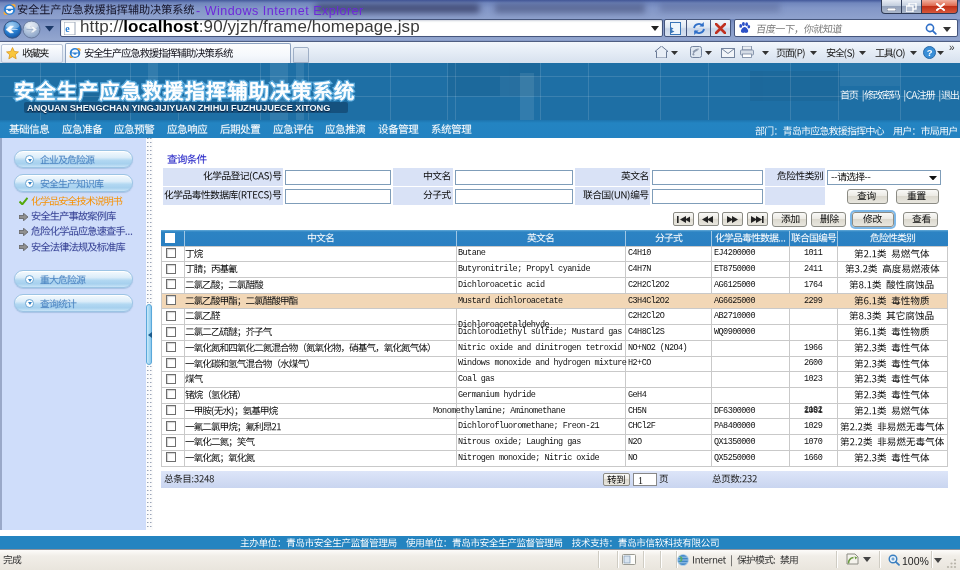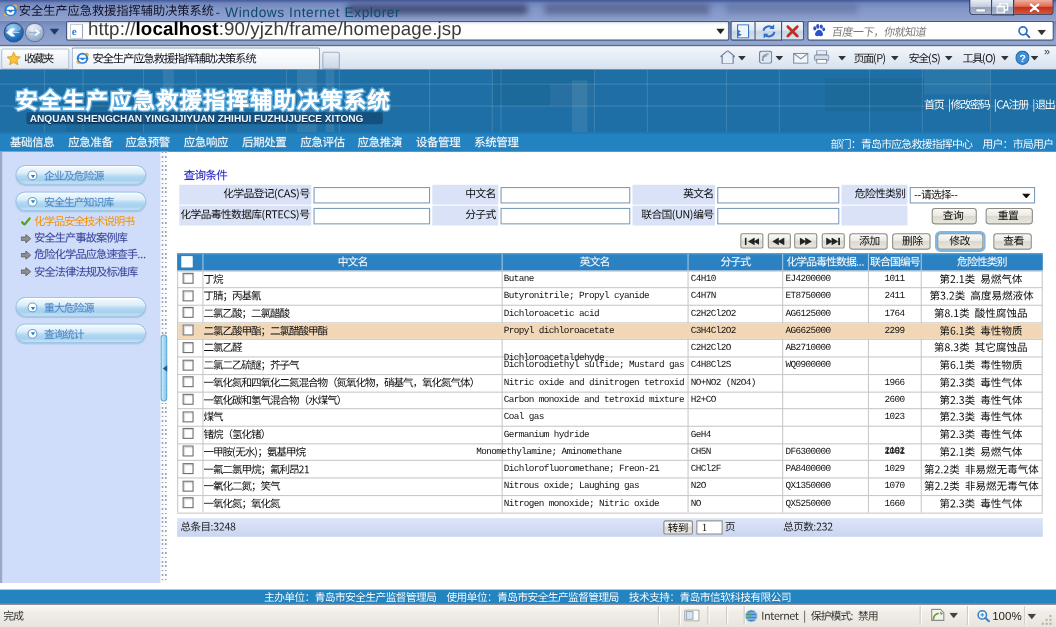--- a/index.html
+++ b/index.html
@@ -295,21 +295,21 @@
 <div class="ab" id="navrow"></div>
 <div class="ab" id="smudge"></div>
 <div class="ab" id="smudge2"></div>
 <div class="ab" style="left:660px;top:4px;width:120px;height:8px;background:rgba(20,25,65,.2);filter:blur(3px)"></div>
 <svg class="ab" style="left:3px;top:2.5px" width="13" height="13" viewBox="0 0 16 16">
     <ellipse cx="8" cy="8" rx="7" ry="6.6" fill="#2a7fd4"></ellipse>
     <path d="M3.5 8.2a4.5 4.5 0 0 0 9 .3l-2.2 0a2.4 2.4 0 0 1-4.6 0z" fill="#fff"></path>
     <path d="M3.6 7.2a4.5 4.5 0 0 1 8.9 0z" fill="#fff" opacity=".95"></path>
     <path d="M15.3 2.6c-.9-1.6-3.4-1.5-5.6-.6 2.5.5 4.4 2.1 4.9 4.3.9-1.4 1.3-2.8.7-3.7zM.9 13.5c.8 1.5 3.2 1.4 5.3.7-2.3-.6-4.1-2-4.8-4C.7 11.4.4 12.6.9 13.5z" fill="#f2a93b"></path>
   </svg>
-<span class="ab" style="left:196px;top:3.5px;font-size:12.5px;letter-spacing:.5px;color:#0c4a6e"> - Windows Internet Explorer</span>
+<span class="ab" style="left:196px;top:3.5px;font-size:12.5px;letter-spacing:.5px;color:#6d28d9"> - Windows Internet Explorer</span>
 <div class="ab" id="winbtns">
     <div class="wb" id="wb-min"></div>
     <div class="wb" id="wb-max"></div>
     <div class="wb" id="wb-close"></div>
     <svg class="ab" style="left:6px;top:8px" width="9" height="3">
       <rect width="9" height="3" rx="1" fill="#fff" stroke="#44506e" stroke-width=".6"></rect>
     </svg>
     <svg class="ab" style="left:25px;top:3px" width="11" height="9">
       <rect x="3" y="0" width="7" height="6" fill="none" stroke="#fff" stroke-width="1.4"></rect>
       <rect x="0" y="3" width="7" height="6" fill="#b8c2d4" stroke="#fff" stroke-width="1.4"></rect>
@@ -627,38 +627,38 @@
 <span class="etxt" style="left:458px;top:264.1px">Butyronitrile; Propyl cyanide</span>
 <span class="etxt" style="left:628px;top:264.1px">C4H7N</span>
 <span class="etxt" style="left:714px;top:264.1px">ET8750000</span>
 <span class="etxt" style="left:804px;top:264.1px">2411</span>
 <div class="cbx" style="left:165.5px;top:279.3px"></div>
 <span class="etxt" style="left:458px;top:279.8px">Dichloroacetic acid</span>
 <span class="etxt" style="left:628px;top:279.8px">C2H2Cl2O2</span>
 <span class="etxt" style="left:714px;top:279.8px">AG6125000</span>
 <span class="etxt" style="left:804px;top:279.8px">1764</span>
 <div class="cbx" style="left:165.5px;top:295.0px"></div>
-<span class="etxt" style="left:458px;top:295.5px">Propyl dichloroacetate</span>
+<span class="etxt" style="left:458px;top:295.5px">Mustard dichloroacetate</span>
 <span class="etxt" style="left:628px;top:295.5px">C3H4Cl2O2</span>
 <span class="etxt" style="left:714px;top:295.5px">AG6625000</span>
 <span class="etxt" style="left:804px;top:295.5px">2299</span>
 <div class="cbx" style="left:165.5px;top:310.7px"></div>
 <span class="etxt" style="left:458px;top:320px">Dichloroacetaldehyde</span>
 <span class="etxt" style="left:628px;top:311.2px">C2H2Cl2O</span>
 <span class="etxt" style="left:714px;top:311.2px">AB2710000</span>
 <div class="cbx" style="left:165.5px;top:326.5px"></div>
 <span class="etxt" style="left:458px;top:327.0px">Dichlorodiethyl sulfide; Mustard gas</span>
 <span class="etxt" style="left:628px;top:327.0px">C4H8Cl2S</span>
 <span class="etxt" style="left:714px;top:327.0px">WQ0900000</span>
 <div class="cbx" style="left:165.5px;top:342.2px"></div>
 <span class="etxt" style="left:458px;top:342.7px">Nitric oxide and dinitrogen tetroxid</span>
 <span class="etxt" style="left:628px;top:342.7px">NO+NO2 (N2O4)</span>
 <span class="etxt" style="left:804px;top:342.7px">1966</span>
 <div class="cbx" style="left:165.5px;top:357.9px"></div>
-<span class="etxt" style="left:458px;top:358.4px">Carbon monoxide and tetroxid mixture</span>
+<span class="etxt" style="left:458px;top:358.4px">Windows monoxide and hydrogen mixture</span>
 <span class="etxt" style="left:628px;top:358.4px">H2+CO</span>
 <span class="etxt" style="left:804px;top:358.4px">2600</span>
 <div class="cbx" style="left:165.5px;top:373.6px"></div>
 <span class="etxt" style="left:458px;top:374.1px">Coal gas</span>
 <span class="etxt" style="left:804px;top:374.1px">1023</span>
 <div class="cbx" style="left:165.5px;top:389.3px"></div>
 <span class="etxt" style="left:458px;top:389.8px">Germanium hydride</span>
 <span class="etxt" style="left:628px;top:389.8px">GeH4</span>
 <span class="etxt" style="left:804px;top:405px">2192</span>
 <div class="cbx" style="left:165.5px;top:405.1px"></div>

